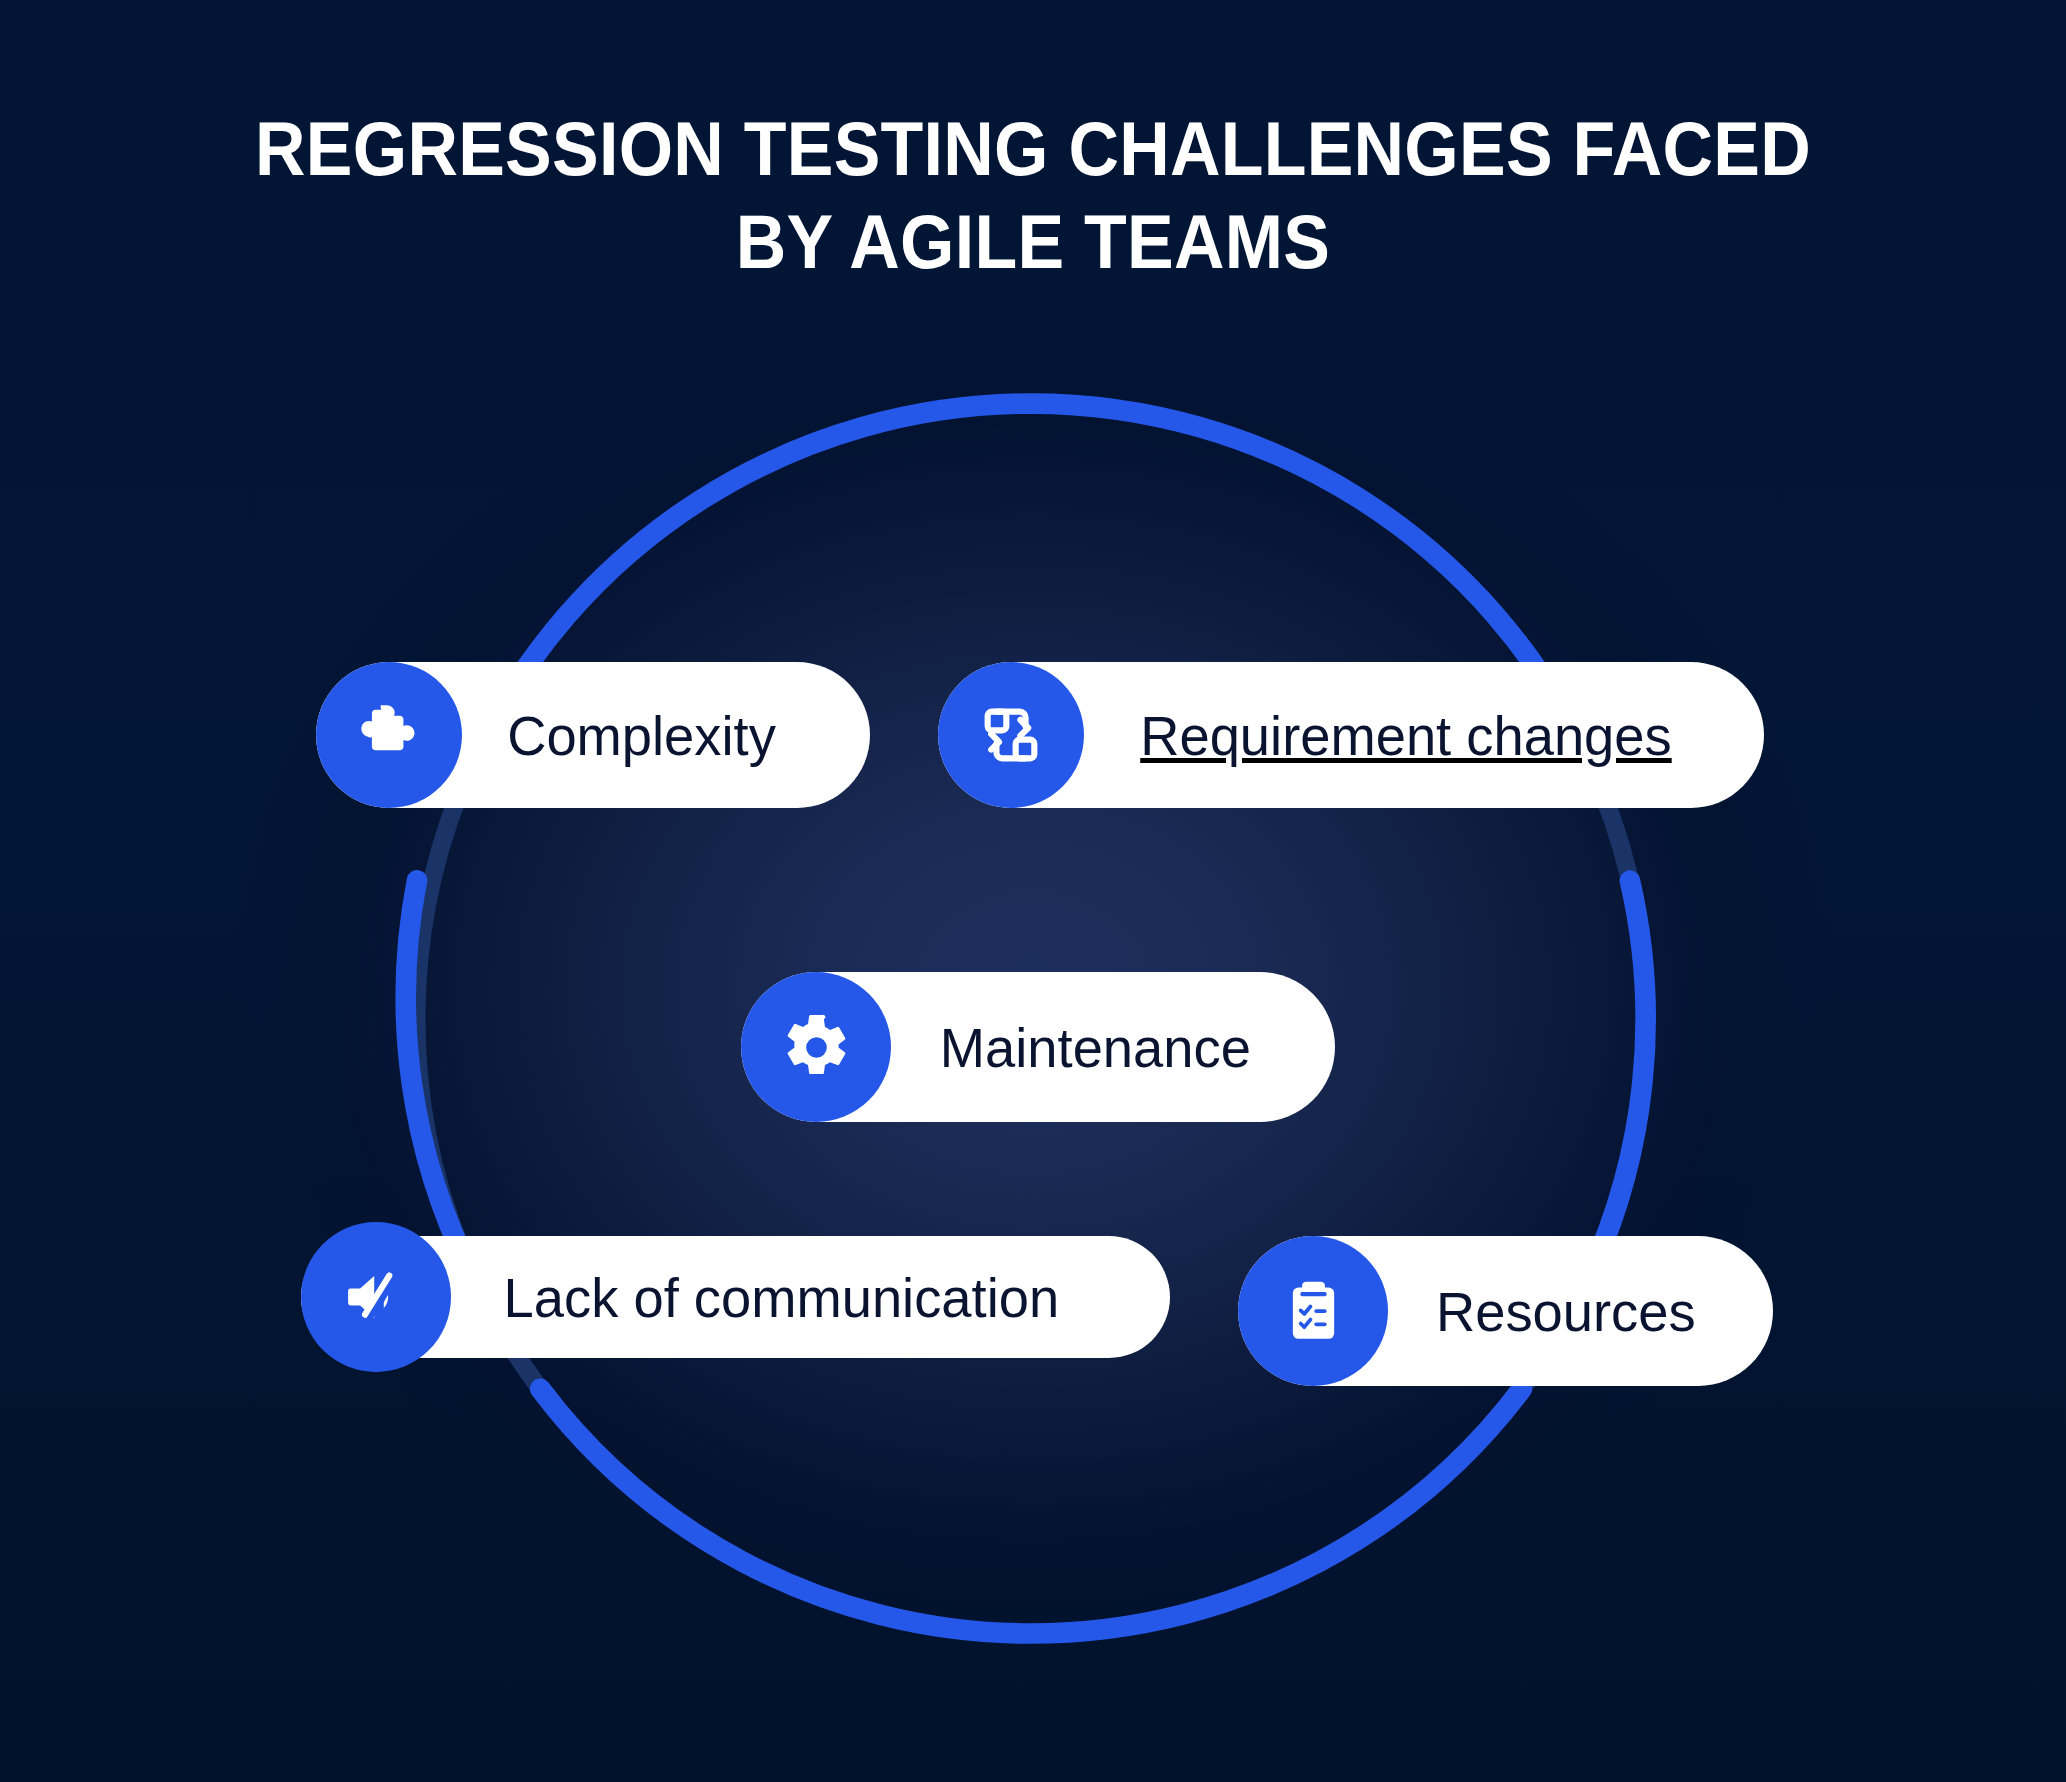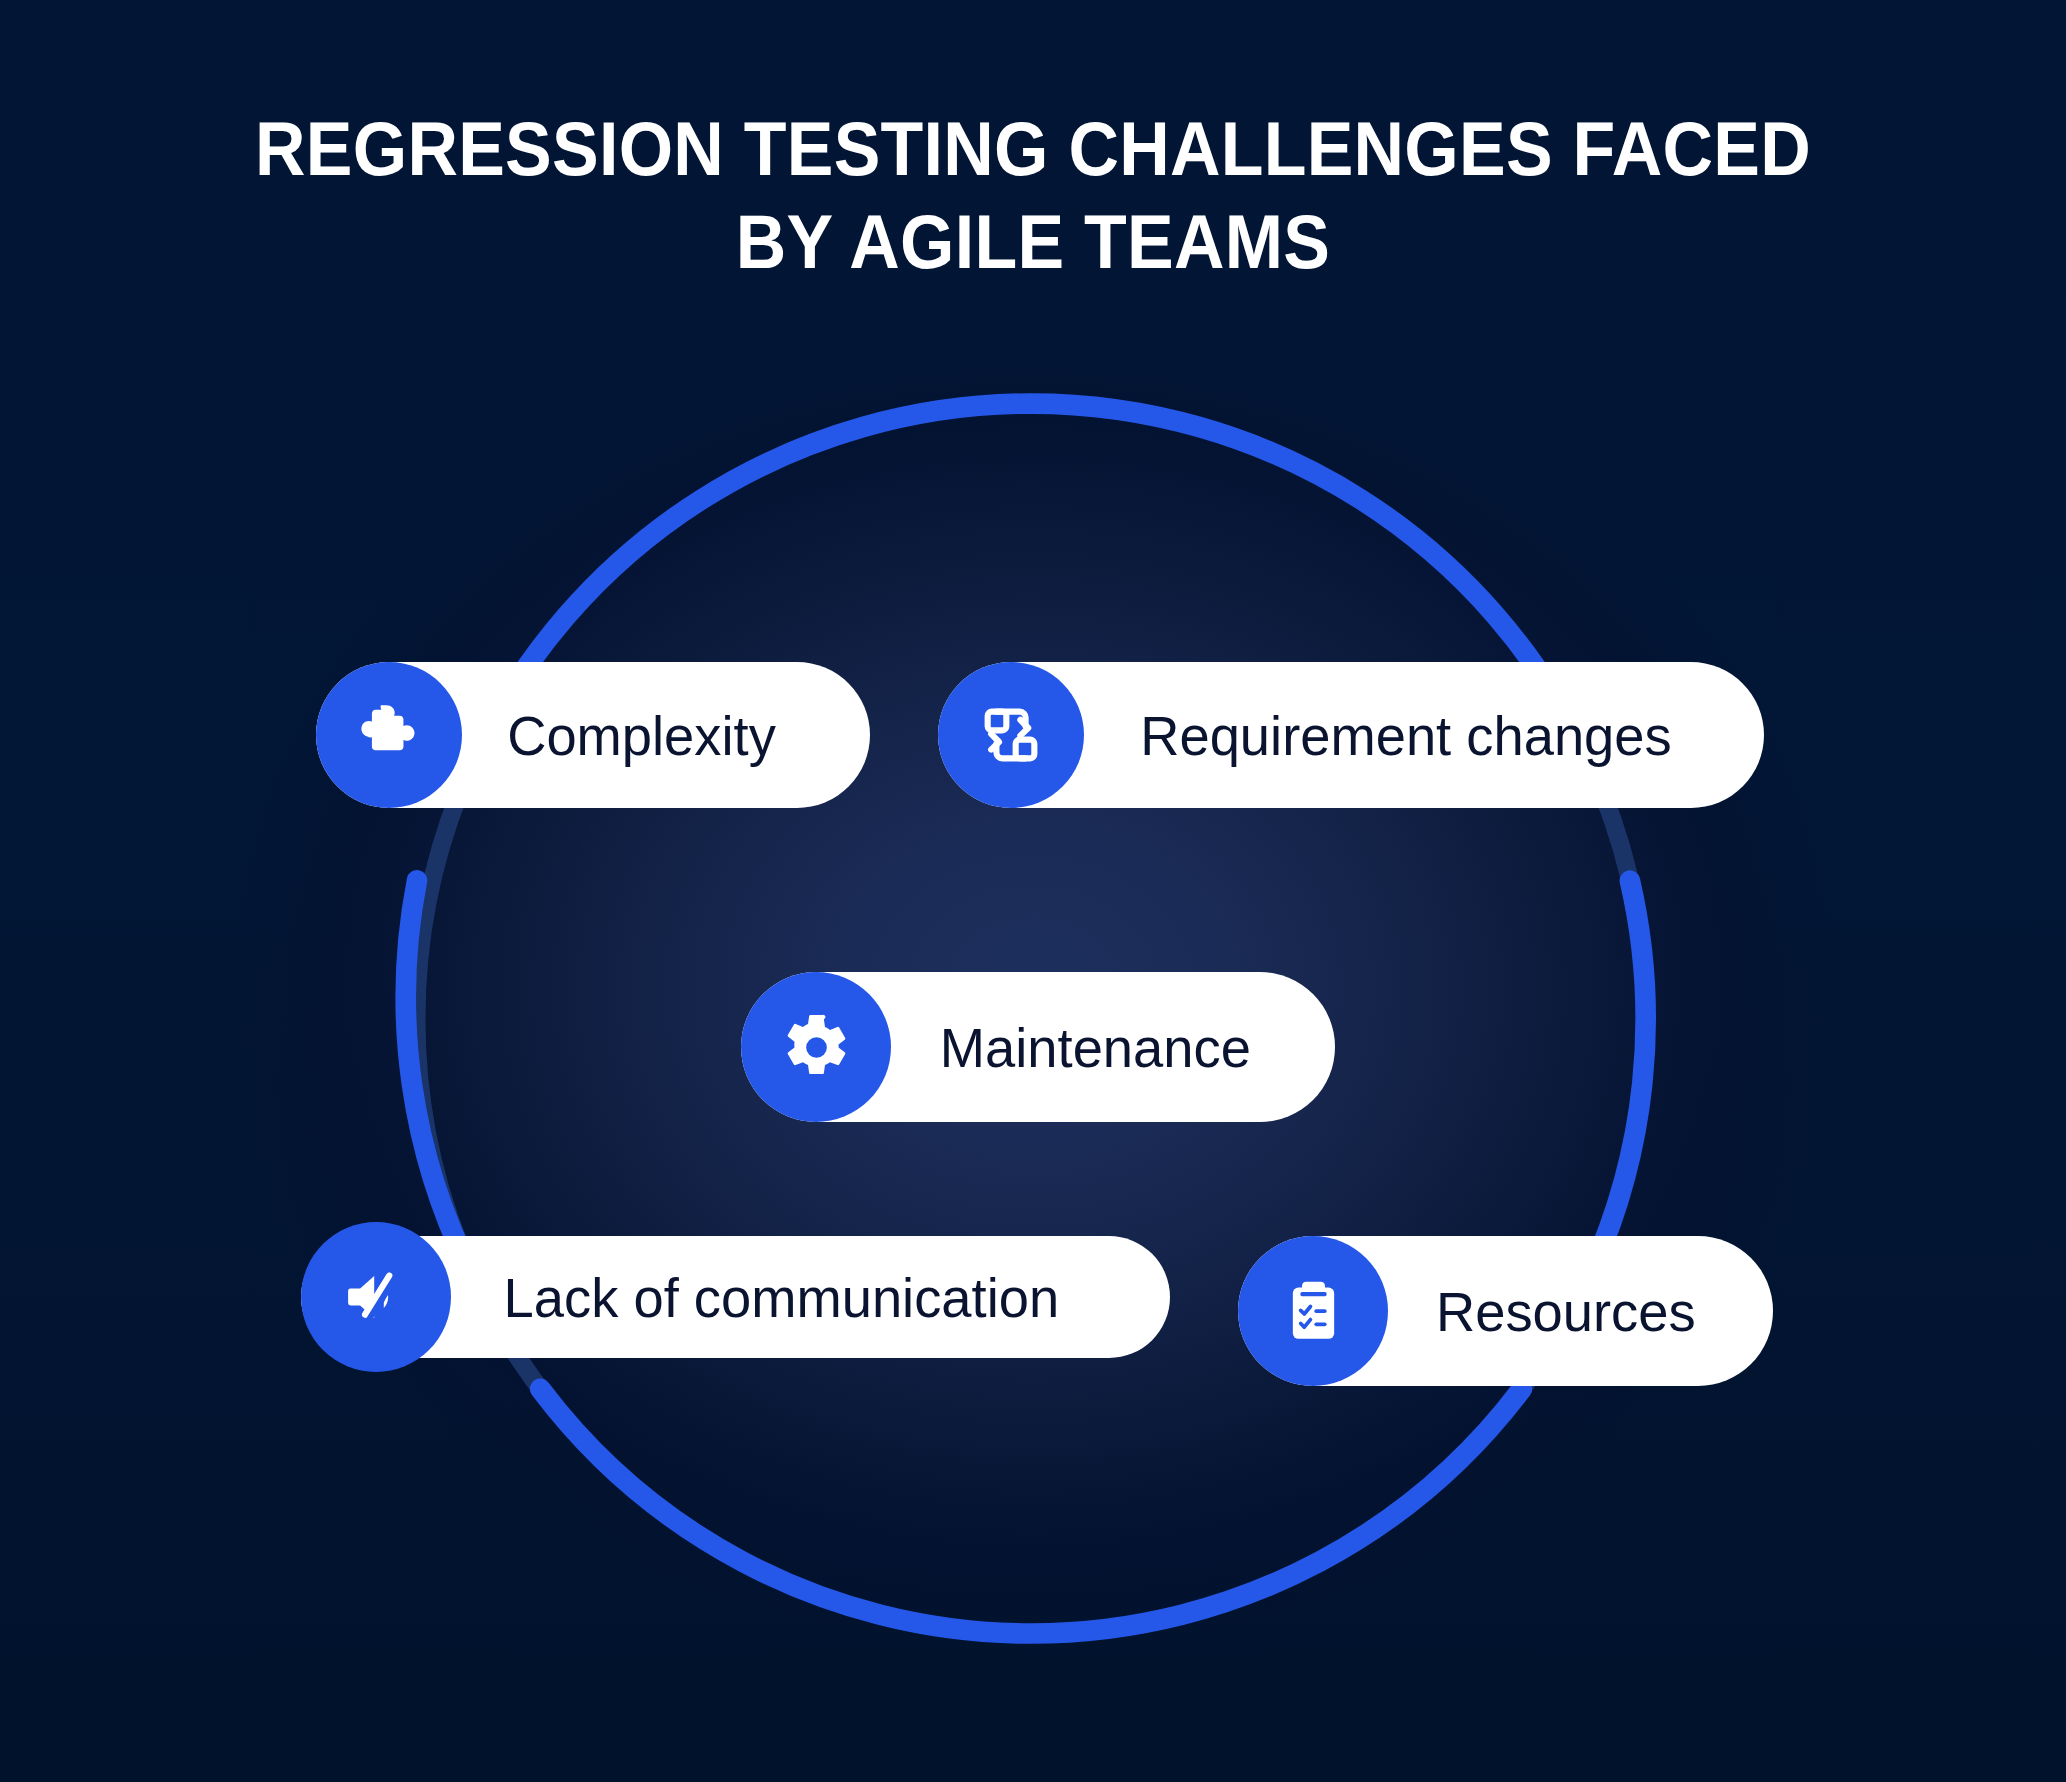--- a/index.html
+++ b/index.html
@@ -77,21 +77,21 @@
     font-family: "Liberation Sans", sans-serif;
     font-size: 56px;
     font-weight: 400;
     white-space: nowrap;
     transform: scaleX(0.97);
   }
   .pill-badge svg { display: block; }
 
   
   #pill-complexity      { left: 316px;  top: 662px; width: 554px;  height: 146px; align-items: center; }
-  #pill-requirement     { left: 938px; top: 662px; width: 826px; height: 146px; }
+  #pill-requirement     { left: 938px; top: 662px; width: 826px; height: 146px; text-decoration: underline; }
   #pill-maintenance     { left: 741px; top: 940px; width: 594px;  height: 150px; margin-top: 32px; }
   #pill-communication   { left: 301px;  top: 1236px; width: 869px; height: 122px; }
   #pill-resources       { left: 1238px; top: 1236px; width: 535px;  height: 150px; text-align: right; }
 
   #pill-complexity    .pill-badge { width: 146px; height: 146px; }
   #pill-requirement   .pill-badge { width: 146px; height: 146px; }
   #pill-maintenance   .pill-badge { width: 150px; height: 150px; }
   #pill-communication .pill-badge { width: 150px; height: 150px; }
   #pill-resources     .pill-badge { width: 150px; height: 150px; }
 

